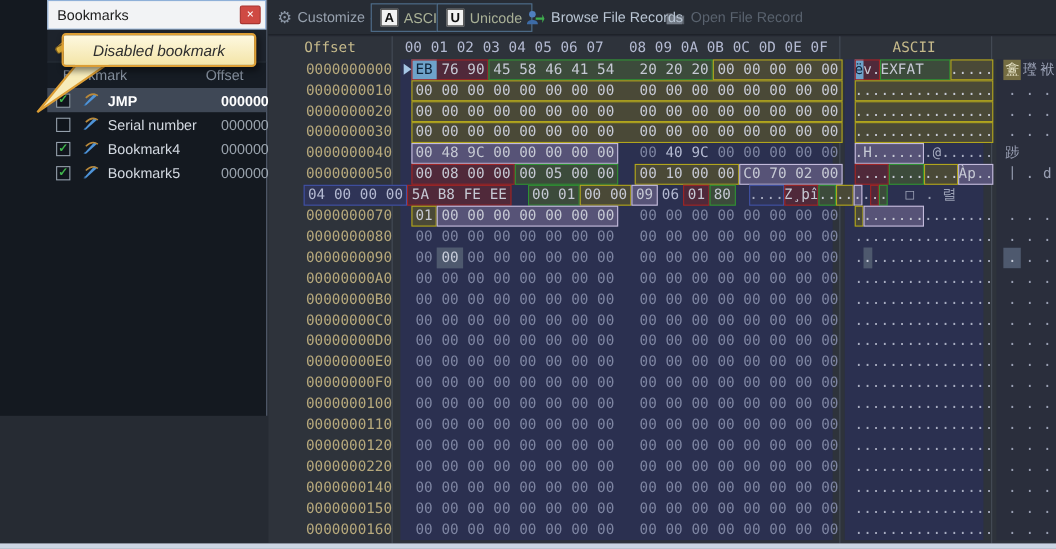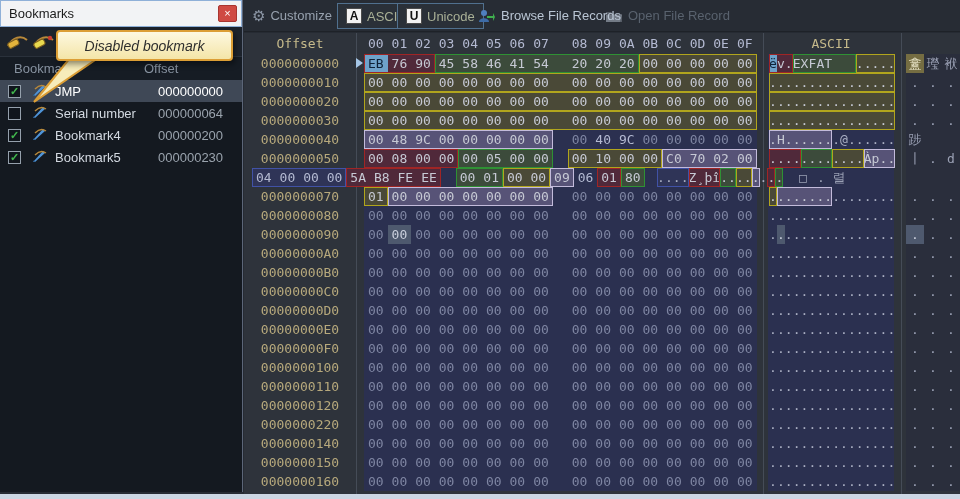--- a/index.html
+++ b/index.html
@@ -1,31 +1,31 @@
 <!DOCTYPE html>
 <html><head>
 <meta charset="utf-8">
 <style>
   * { margin:0; padding:0; box-sizing:border-box; }
   html,body { width:960px; height:499px; overflow:hidden; }
   body { font-family:"Liberation Sans", sans-serif; background:#262b33; position:relative; }
 
   
-  .panel { position:absolute; left:0; top:0; width:243px; height:492px; background:#141920; border-right:1px solid #5c6678; }
+  .panel { position:absolute; left:0; top:0; width:243px; height:378px; background:#141920; border-right:1px solid #5c6678;padding-left:43px; }
   .panel-title { height:27px; background:#f2f3f5; border:1px solid #8fb0d8; display:flex; align-items:center; padding:0 8px; color:#1b1b1b; font-size:13px; }
   .panel-close { position:absolute; right:5px; top:5px; width:19px; height:17px; background:#cf4a43; border:1px solid #a83530; border-radius:2px; color:#fff; font-size:11px; line-height:15px; text-align:center; cursor:default; }
   .panel-toolbar { height:30px; background:#1d232c; display:flex; align-items:center; padding-left:4px; border-bottom:1px solid #2a313b; }
   .ptb-icon { width:26px; height:22px; display:flex; align-items:center; justify-content:center; }
   .ptb-icon.disabled { opacity:.32; filter:grayscale(35%); }
   .ptb-sep { width:1px; height:18px; background:#3a424d; margin:0 5px; }
   .list-header { height:23px; display:flex; align-items:center; color:#8792a0; font-size:13px; background:#161c24; }
   .lh-bookmark { padding-left:14px; width:144px; }
   .bm-row { height:22px; display:flex; align-items:center; font-size:13px; color:#d3d9e1; position:relative; }
   .bm-row.selected { background:#3f4856; }
-  .bm-row.selected .bm-name, .bm-row.selected .bm-offset { font-weight:normal; color:#ffffff; }
+  .bm-row.selected .bm-name, .bm-row.selected .bm-offset { font-weight:bold; color:#ffffff; }
   .bm-check { width:13px; height:13px; margin-left:8px; border:1px solid #95a0ac; background:#10151c; font-size:11px; line-height:11px; text-align:center; color:#41b64d; font-weight:bold; }
   .bm-pencil { margin-left:10px; width:16px; height:14px; }
   .bm-name { margin-left:8px; }
   .bm-offset { position:absolute; left:158px; color:#9aa3ad; }
 
   
   .callout { position:absolute; left:56px; top:30px; width:177px; height:31px; background:linear-gradient(#fdf8e0,#f4e5a8); border:2px solid #dc9e35; border-radius:4px; box-shadow:2px 3px 6px rgba(0,0,0,.45); color:#2e2e2e; font-size:14px; font-style:italic; display:flex; align-items:center; justify-content:center; z-index:50; }
   .callout-tail { position:absolute; left:20px; top:56px; z-index:49; }
 
   
@@ -43,21 +43,21 @@
 
   
   .hexview { position:absolute; left:244px; top:33px; width:716px; height:461px; background:#2e333b; font-family:"DejaVu Sans Mono", monospace; font-size:13px; }
   .vdiv { position:absolute; top:0; bottom:0; width:1px; background:#454c57; }
   .bg-navy { position:absolute; top:21px; height:437px; background:#2b3050; }
   .bg-uni { position:absolute; top:21px; height:437px; background:#2a2e3c; }
   .hex-header { position:absolute; top:0; left:0; right:0; height:21px; line-height:21px; color:#c6ba8b; }
   .hh-offset { position:absolute; left:0; width:112px; text-align:center; }
   .hh-bytes { position:absolute; left:120px; width:393px; display:flex; }
   .hh-ascii { position:absolute; left:524px; width:126px; text-align:center; }
-  .rows { position:absolute; top:21px; left:0; right:0; }
+  .rows { position:absolute; top:21px; left:0; right:0;padding-left:24px; }
   .hrow { position:relative; height:19px; line-height:19px; display:flex; }
   .offcell { width:112px; text-align:center; color:#b7a97c; }
   .caretcell { width:8px; position:relative; }
   .caret-arrow { position:absolute; left:0; top:4px; width:0; height:0; border-left:7px solid #a5c6e6; border-top:5px solid transparent; border-bottom:5px solid transparent; }
   .bytes { width:393px; display:flex; }
   .gap1 { width:11px; }
   .ascii { width:126px; display:flex; margin-left:0; }
   .gap2 { width:12px; }
   .uni { width:54px; display:flex; overflow:hidden; }
   .bcell { width:23.6px; text-align:center; color:#b4bad2; }

